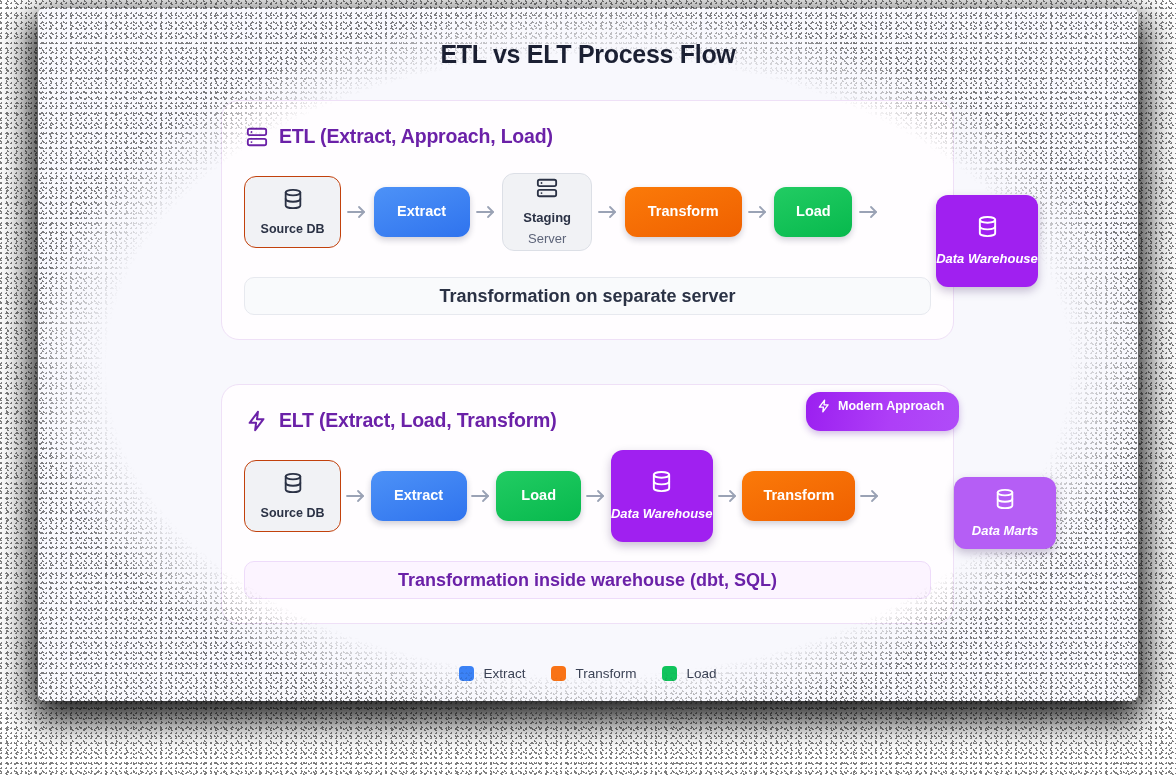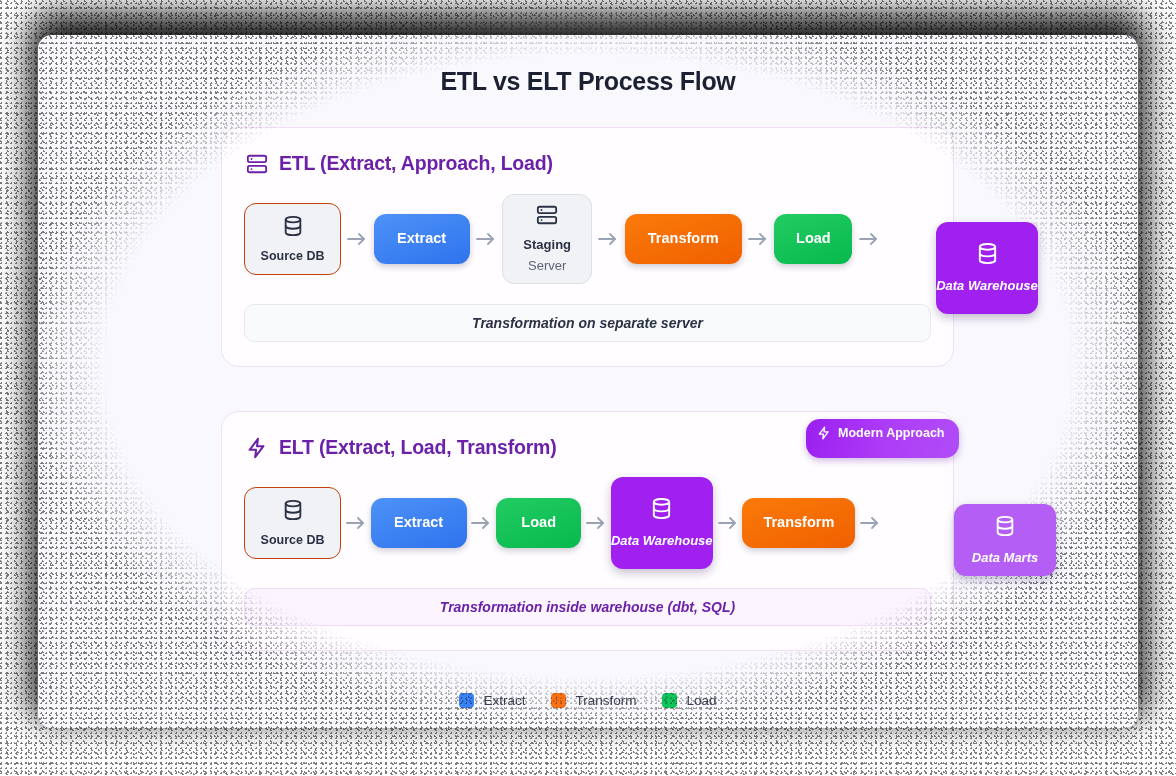--- a/index.html
+++ b/index.html
@@ -45,25 +45,25 @@
     background-size: 7px 7px, 5px 5px, 11px 11px, 9px 9px;
     mix-blend-mode: multiply;
     -webkit-mask-image: radial-gradient(ellipse 560px 360px at 588px 366px, transparent 0%, transparent 86%, #000 100%);
     mask-image: radial-gradient(ellipse 560px 360px at 588px 366px, transparent 0%, transparent 86%, #000 100%);
   }
 
   
   #page {
     position: absolute;
     left: 38px;
-    top: 35px;
+    top: 8px;
     width: 1100px;
     height: 693px;
     background: #f8f8fd;
-    border-radius: 14px;
+    border-radius: 6px;
     overflow: hidden;
   }
 
   
   .page-title {
     text-align: center;
     font-size: 25px;
     font-weight: bold;
     color: #1b2033;
     letter-spacing: -0.3px;
@@ -139,21 +139,21 @@
     width: 97px; height: 72px;
     background: #f1f2f5;
     border: 1px solid #c2410c;
     color: #2b3245;
     gap: 7px;
   }
   .node.neutral .node-label { font-size: 12.5px; font-weight: bold; }
 
   
   .node.staging {
-    width: 90px; height: 90px;
+    width: 90px; height: 78px;
     background: #f1f2f5;
     border: 1px solid #dcdfe6;
     color: #2b3245;
     gap: 6px;
   }
   .node.staging .node-label { font-size: 13px; font-weight: bold; }
   .node.staging .node-sub   { font-size: 13px; font-weight: normal; color: #5d6479; }
 
   
   .node.process {
@@ -195,23 +195,22 @@
   }
 
   
   .note-bar {
     margin-top: 17px;
     height: 36px;
     border-radius: 10px;
     display: flex;
     align-items: center;
     justify-content: center;
-    font-size: 14px;
+    font-size: 18px;
     font-weight: bold;
-    font-style: italic;
   }
   .note-bar.plain  { background: #f9fafc; border: 1px solid #e7e9ef; color: #2b3245; }
   .note-bar.purple { background: #fcf4ff; border: 1px solid #eedbfa; color: #6b21a8; }
 
   
   #modern-badge {
     position: absolute;
     left: 768px;
     top: 384px;
     height: 27px;

